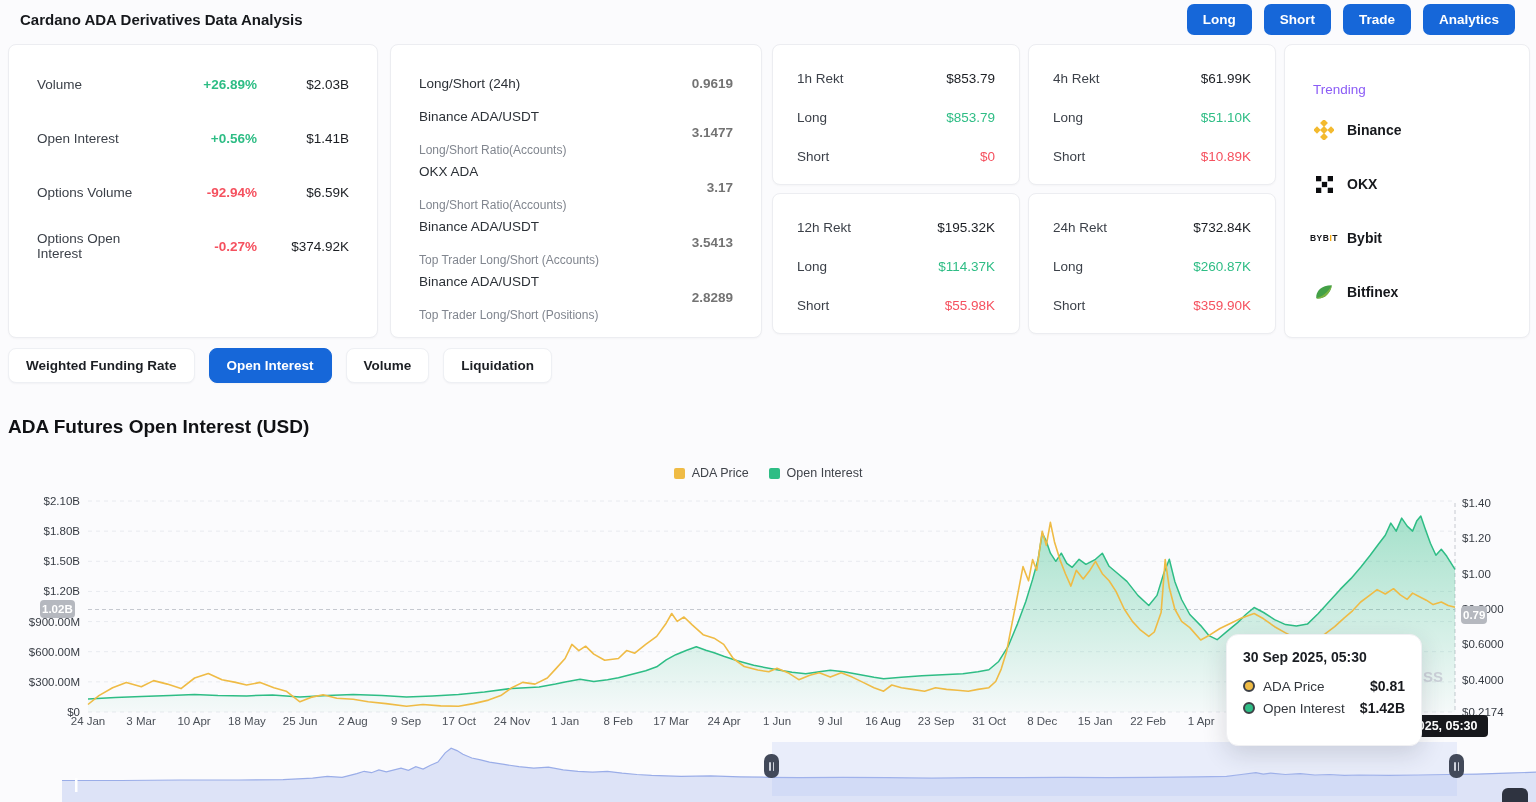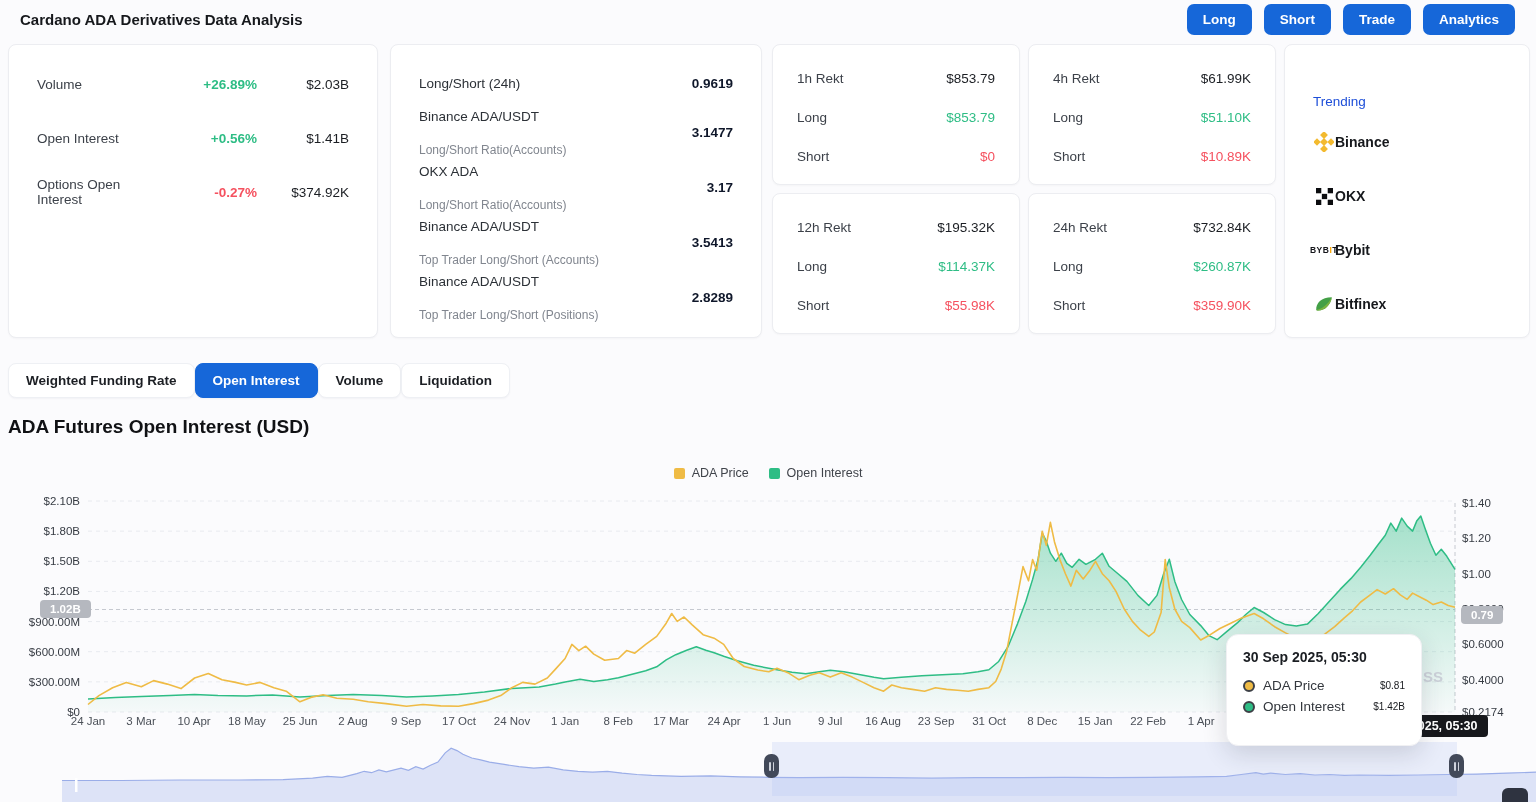--- a/index.html
+++ b/index.html
@@ -27,77 +27,77 @@
   .sval{width:92px;text-align:right;color:#1b1e23}
 
   
   #ratio-card{left:390px;top:44px;width:372px;height:294px;padding:16px 28px 0;box-sizing:border-box}
   .rrow{display:flex;align-items:center;height:55px}
   .rrow.first{height:44px}
   .rlabels{flex:1}
   .rmain{font-size:13.5px;color:#2c3137}
   .rsub{font-size:12px;color:#81868f;margin-top:19px}
   .rsub:empty{display:none}
-  .rval{color:#0f172a;font-size:13.5px;font-weight:600}
+  .rval{color:#737373;font-size:13.5px;font-weight:600}
 
   
   .rekt{width:248px;height:141px;padding:14px 24px 0;box-sizing:border-box}
   .krow{height:39px;display:flex;align-items:center;font-size:13.5px}
   .klabel{flex:1;color:#3c4149}
   .kval{text-align:left;color:#1b1e23}
   .kval.green{color:#2ebd85}.kval.red{color:#f5515f}
 
   
   #trending-card{left:1284px;top:44px;width:246px;height:294px;padding:0 28px;box-sizing:border-box}
-  .t-title{margin-top:42px;height:28px;display:flex;align-items:center;font-size:13.5px;color:#1d4ed8}
-  .t-item{height:54px;display:flex;align-items:center;gap:0;cursor:pointer}
+  .t-title{margin-top:30px;height:28px;display:flex;align-items:center;font-size:13.5px;color:#8b5cf6}
+  .t-item{height:54px;display:flex;align-items:center;gap:12px;cursor:pointer}
   .t-name{font-size:14px;font-weight:700;color:#16181c}
   .t-icon{width:22px;display:flex;justify-content:center}
   .bybit-logo{font-size:8.5px;font-weight:800;letter-spacing:.5px;color:#14151a;font-style:normal}
   .bybit-logo i{color:#f7a600;font-style:normal}
 
   
-  #tabs{left:8px;top:363px;display:flex;}
+  #tabs{left:8px;top:348px;display:flex;gap:14px}
   .tab{height:33px;padding:0 17px;border-radius:8px;display:flex;align-items:center;
        background:#fff;border:1px solid #eef0f4;box-shadow:0 1px 2px rgba(20,24,40,.04);
        font-size:13.5px;font-weight:700;color:#1c1f24;cursor:pointer}
   .tab.active{background:#1667d9;border-color:#1667d9;color:#fff}
 
   #section-title{left:8px;top:416px;font-size:19px;font-weight:800;color:#101114}
 
   
   #legend{left:0;top:466px;width:1536px;display:flex;justify-content:center;gap:20px}
   .lg-item{display:flex;align-items:center;gap:7px;cursor:pointer}
   .lg-swatch{width:11px;height:11px;border-radius:2px}
   .lg-label{font-size:12.5px;color:#40444b}
 
   
   #main-chart{left:0;top:490px}
   .axis-text{font-size:11.5px;fill:#363b43}
   .xaxis-text{font-size:11.5px;fill:#4b5058}
 
   .axis-badge{position:absolute;background:#b5b8bf;color:#fff;font-size:11.5px;font-weight:700;
-              padding:3px 10px;border-radius:4px;z-index:8}
+              padding:3px 2px;border-radius:4px;z-index:8}
   #badge-left{left:40px;top:600px}
   #badge-right{left:1461px;top:606px}
 
   #x-badge{position:absolute;left:1357px;top:715px;background:#17181c;color:#fff;font-size:12.5px;
            font-weight:700;padding:4px 10px;border-radius:4px;z-index:10;white-space:nowrap}
 
   #watermark{position:absolute;left:1423px;top:668px;font-size:15px;font-weight:800;color:#ccd1d9;z-index:2}
 
   
   #tooltip{position:absolute;left:1226px;top:634px;width:196px;height:112px;background:#fff;
            border:1px solid #f0f0f3;border-radius:12px;box-shadow:0 8px 24px rgba(40,44,60,.16);
            padding:14px 16px;box-sizing:border-box;z-index:20}
   #tooltip .tt-title{font-size:14px;font-weight:700;color:#1b1e23;margin-bottom:13px}
   .tt-row{display:flex;align-items:center;gap:8px;margin-top:6px}
   .tt-dot{width:8px;height:8px;border-radius:50%;border:2px solid #3d4046;box-sizing:content-box}
   .tt-label{flex:1;font-size:13.5px;color:#33373d}
-  .tt-value{font-size:10px;font-weight:400;color:#17191d}
+  .tt-value{font-size:14px;font-weight:700;color:#17191d}
 
   
   #nav-chart{left:0;top:740px}
   #nav-selection{position:absolute;left:772px;top:742px;width:685px;height:54px;
                  background:rgba(178,196,243,.25);z-index:4}
   .nav-handle{position:absolute;top:754px;width:15px;height:24px;border-radius:7px;background:#424959;
               z-index:6;display:flex;align-items:center;justify-content:center;gap:2px;cursor:ew-resize}
   .nav-handle span{display:block;width:1.5px;height:9px;background:#cfd3dc;border-radius:1px}
   #nav-handle-left{left:764px}
   #nav-handle-right{left:1449px}
@@ -119,20 +119,25 @@
 <div class="card" id="stats-card">
   <div class="srow">
     <span class="slabel">Volume</span>
     <span class="chg pos">+26.89%</span>
     <span class="sval">$2.03B</span>
   </div>
   <div class="srow">
     <span class="slabel">Open Interest</span>
     <span class="chg pos">+0.56%</span>
     <span class="sval">$1.41B</span>
+  </div>
+  <div class="srow">
+    <span class="slabel">Options Volume</span>
+    <span class="chg neg">-92.94%</span>
+    <span class="sval">$6.59K</span>
   </div>
   <div class="srow">
     <span class="slabel">Options Open Interest</span>
     <span class="chg neg">-0.27%</span>
     <span class="sval">$374.92K</span>
   </div>
 </div>
 
 <div class="card" id="ratio-card">
   <div class="rrow first">

